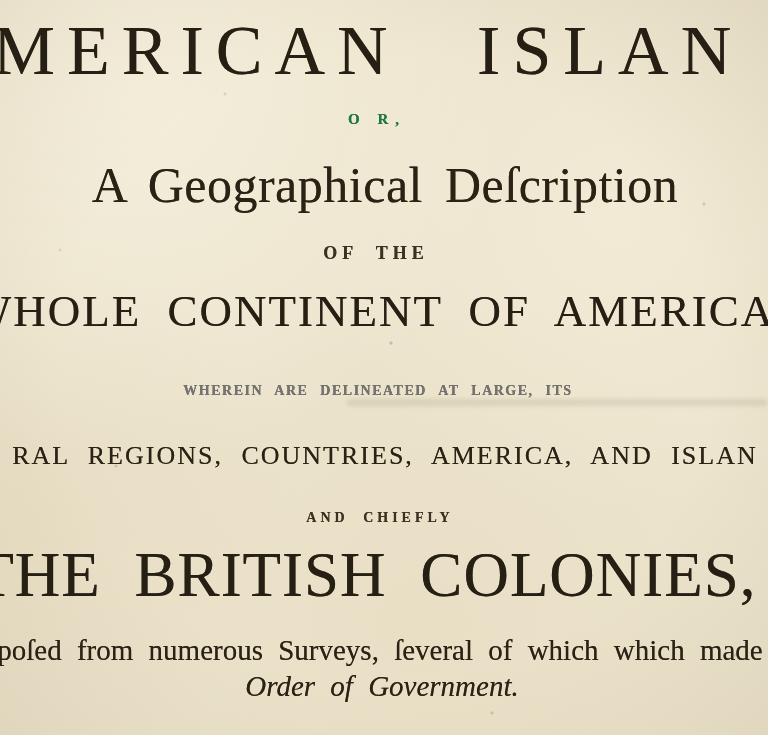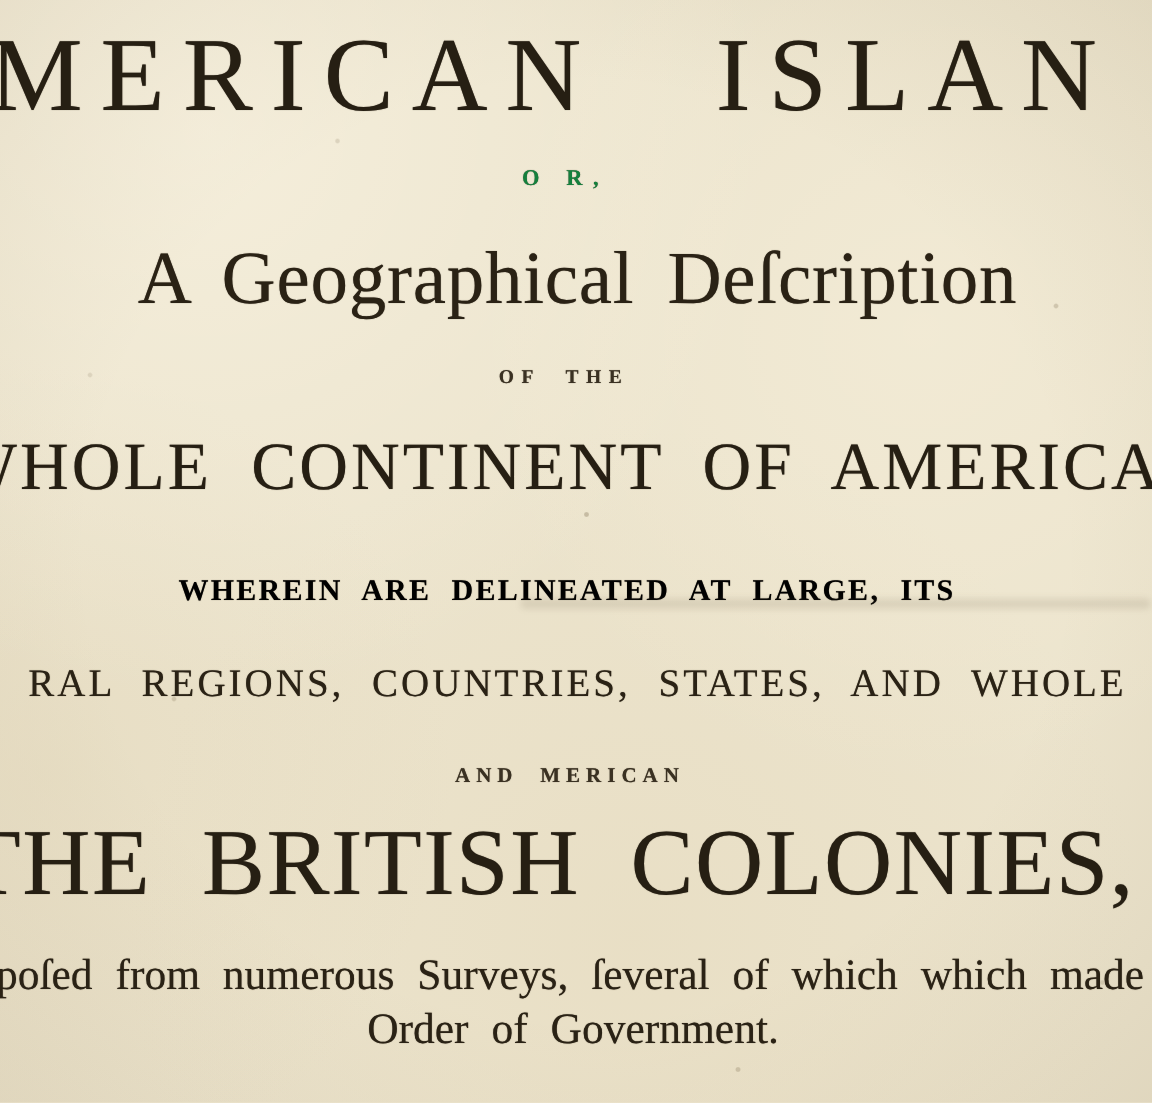--- a/index.html
+++ b/index.html
@@ -61,43 +61,43 @@
   .subtitle {
     top: 160px;
     font-size: 50px;
     letter-spacing: 0.5px;
     word-spacing: 9px;
     margin-left: 1px;
     color: #2a2215;
   }
   .of-the {
     top: 244px;
-    font-size: 13px;
+    font-size: 18px;
     letter-spacing: 5px;
     word-spacing: 9px;
     margin-left: -8px;
     font-weight: bold;
     color: #3a3122;
   }
   .continent {
     top: 289px;
     font-size: 45px;
     letter-spacing: 2px;
     word-spacing: 13px;
     margin-left: -12px;
     color: #261f13;
   }
   .wherein {
     top: 384px;
-    font-size: 20px;
+    font-size: 14px;
     letter-spacing: 1.5px;
     word-spacing: 7px;
     margin-left: -6px;
     font-weight: bold;
-    color: #000000;
+    color: #737373;
     text-align: right;
   }
   .regions {
     top: 443px;
     font-size: 26px;
     letter-spacing: 2px;
     word-spacing: 10px;
     margin-left: 1px;
     color: #2a2215;
   }
@@ -124,20 +124,21 @@
     word-spacing: 8px;
     margin-left: -4px;
     color: #2a2215;
   }
   .government {
     top: 672px;
     font-size: 29px;
     word-spacing: 8px;
     margin-left: -2px;
     color: #2a2215;
+    font-style: italic;
   }
   .ink-ghost {
     position: absolute;
     top: 399px;
     left: 347px;
     width: 420px;
     height: 7px;
     background: #6b5f49;
     opacity: 0.14;
     filter: blur(2.2px);
@@ -156,21 +157,21 @@
 <div class="line subtitle">A Geographical Deſcription</div>
 
 <div class="line of-the">OF THE</div>
 
 <div class="line continent">WHOLE CONTINENT OF AMERICA</div>
 
 <div class="line wherein">WHEREIN ARE DELINEATED AT LARGE, ITS</div>
 
 <div class="ink-ghost"></div>
 
-<div class="line regions">RAL REGIONS, COUNTRIES, STATES, AND WHOLE</div>
+<div class="line regions">RAL REGIONS, COUNTRIES, AMERICA, AND ISLAN</div>
 
-<div class="line chiefly">AND MERICAN</div>
+<div class="line chiefly">AND CHIEFLY</div>
 
 <div class="line colonies">THE BRITISH COLONIES,</div>
 
 <div class="line surveys">poſed from numerous Surveys, ſeveral of which which made</div>
 
 <div class="line government">Order of Government.</div>
 
 </body></html>

